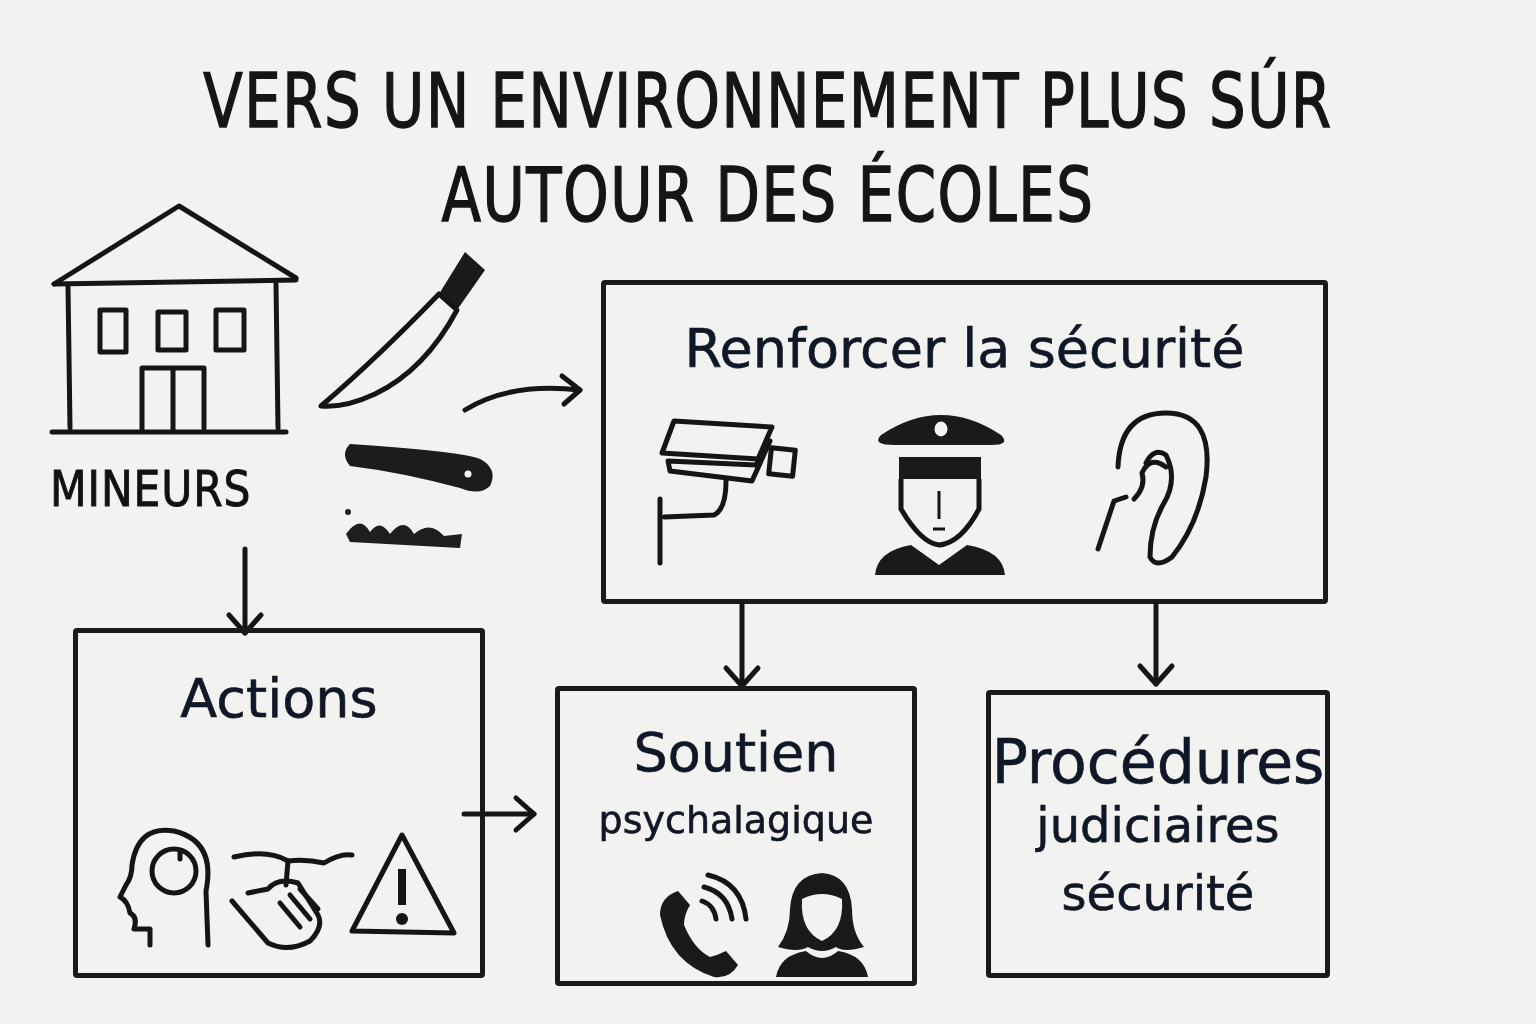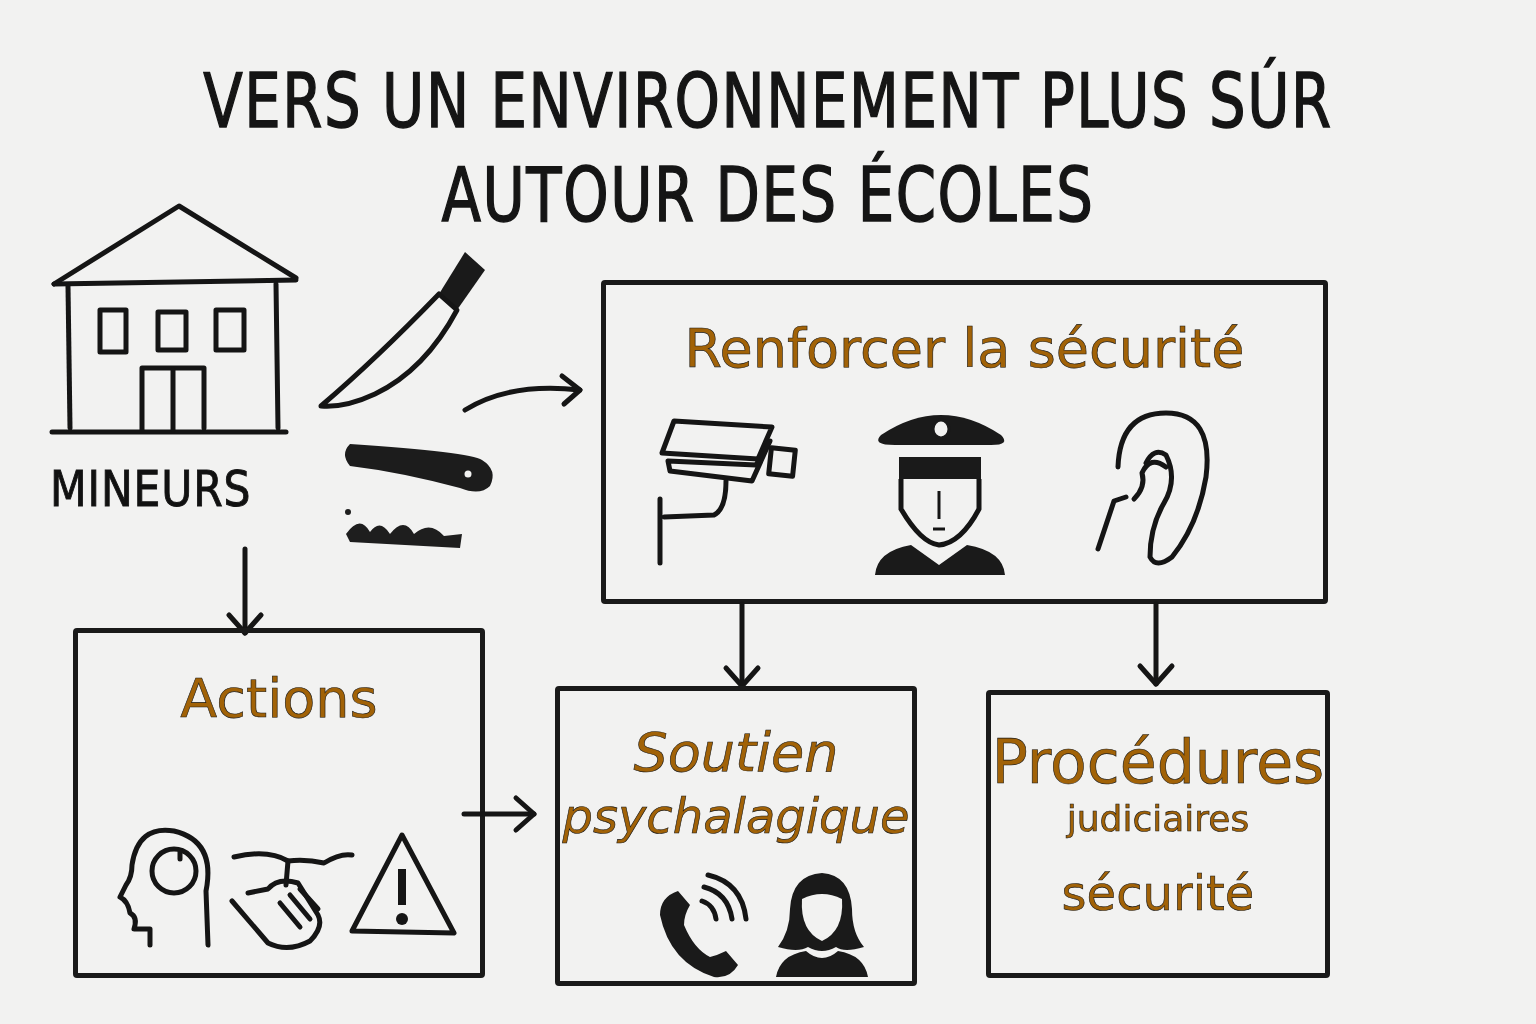--- a/index.html
+++ b/index.html
@@ -17,21 +17,21 @@
     transform: scaleX(0.78); transform-origin: center;
     color: #151515;
     -webkit-text-stroke: 1.5px #151515;
   }
   .box {
     position: absolute; border: 5px solid #1a1a1a; border-radius: 4px;
     box-sizing: border-box; background: transparent;
   }
   .box-text {
     position: absolute; left: 0; right: 0; text-align: center;
-    font-family: "DejaVu Sans", sans-serif; color: #a16207;
+    font-family: "DejaVu Sans", sans-serif; color: #0f172a;
     -webkit-text-stroke: 0.6px #151515;
     line-height: 1.12;
   }
   .label {
     position: absolute; font-size: 50px; letter-spacing: 1px;
     transform: scaleX(0.85); transform-origin: left;
     -webkit-text-stroke: 1px #151515;
   }
   svg { position: absolute; overflow: visible; }
 </style>
@@ -161,37 +161,37 @@
   </svg>
 </div>
 
 <svg style="left:462px; top:792px;" width="80" height="44" viewBox="0 0 80 44">
   <g fill="none" stroke="#151515" stroke-width="5" stroke-linecap="round" stroke-linejoin="round">
     <line x1="2" y1="22" x2="72" y2="22"></line>
     <polyline points="54,6 72,22 54,38"></polyline>
   </g>
 </svg>
 
-<div class="box" style="left:555px; top:686px; width:362px; height:300px;font-style:italic;">
+<div class="box" style="left:555px; top:686px; width:362px; height:300px;">
   <div class="box-text" style="top:32px; font-size:54px;">Soutien</div>
-  <div class="box-text" style="top:99px; font-size:48px;">psychalagique</div>
+  <div class="box-text" style="top:108px; font-size:38px;">psychalagique</div>
 
   <svg style="left:94px; top:184px;" width="100" height="106" viewBox="0 0 100 106">
     <path d="M24,16 L36,30 Q30,40 30,50 Q40,74 56,82 Q64,80 72,76 L84,90 Q76,104 60,102 Q16,88 6,40 Q6,22 24,16 Z" fill="#1a1a1a"></path>
     <g fill="none" stroke="#151515" stroke-width="5" stroke-linecap="round">
       <path d="M48,26 Q60,30 62,44"></path>
       <path d="M50,12 Q74,18 78,44"></path>
       <path d="M54,0 Q88,8 92,44"></path>
     </g>
   </svg>
 
   <svg style="left:214px; top:178px;" width="96" height="110" viewBox="0 0 96 110">
     <path d="M48,4 Q76,6 78,40 Q78,64 90,78 Q70,84 62,78 Q48,86 34,78 Q24,84 4,78 Q16,62 16,40 Q18,6 48,4 Z" fill="#1a1a1a"></path>
     <path d="M28,30 Q48,20 68,30 Q70,62 48,72 Q26,62 28,30 Z" fill="#f2f2f1"></path>
     <path d="M2,108 Q6,86 32,82 Q48,96 64,82 Q90,86 94,108 Z" fill="#1a1a1a"></path>
   </svg>
 </div>
 
 <div class="box" style="left:986px; top:690px; width:344px; height:288px;">
   <div class="box-text" style="top:34px; font-size:60px;">Procédures</div>
-  <div class="box-text" style="top:104px; font-size:36px;">judiciaires</div>
+  <div class="box-text" style="top:104px; font-size:48px;">judiciaires</div>
   <div class="box-text" style="top:172px; font-size:48px;">sécurité</div>
 </div>
 
 </body></html>

